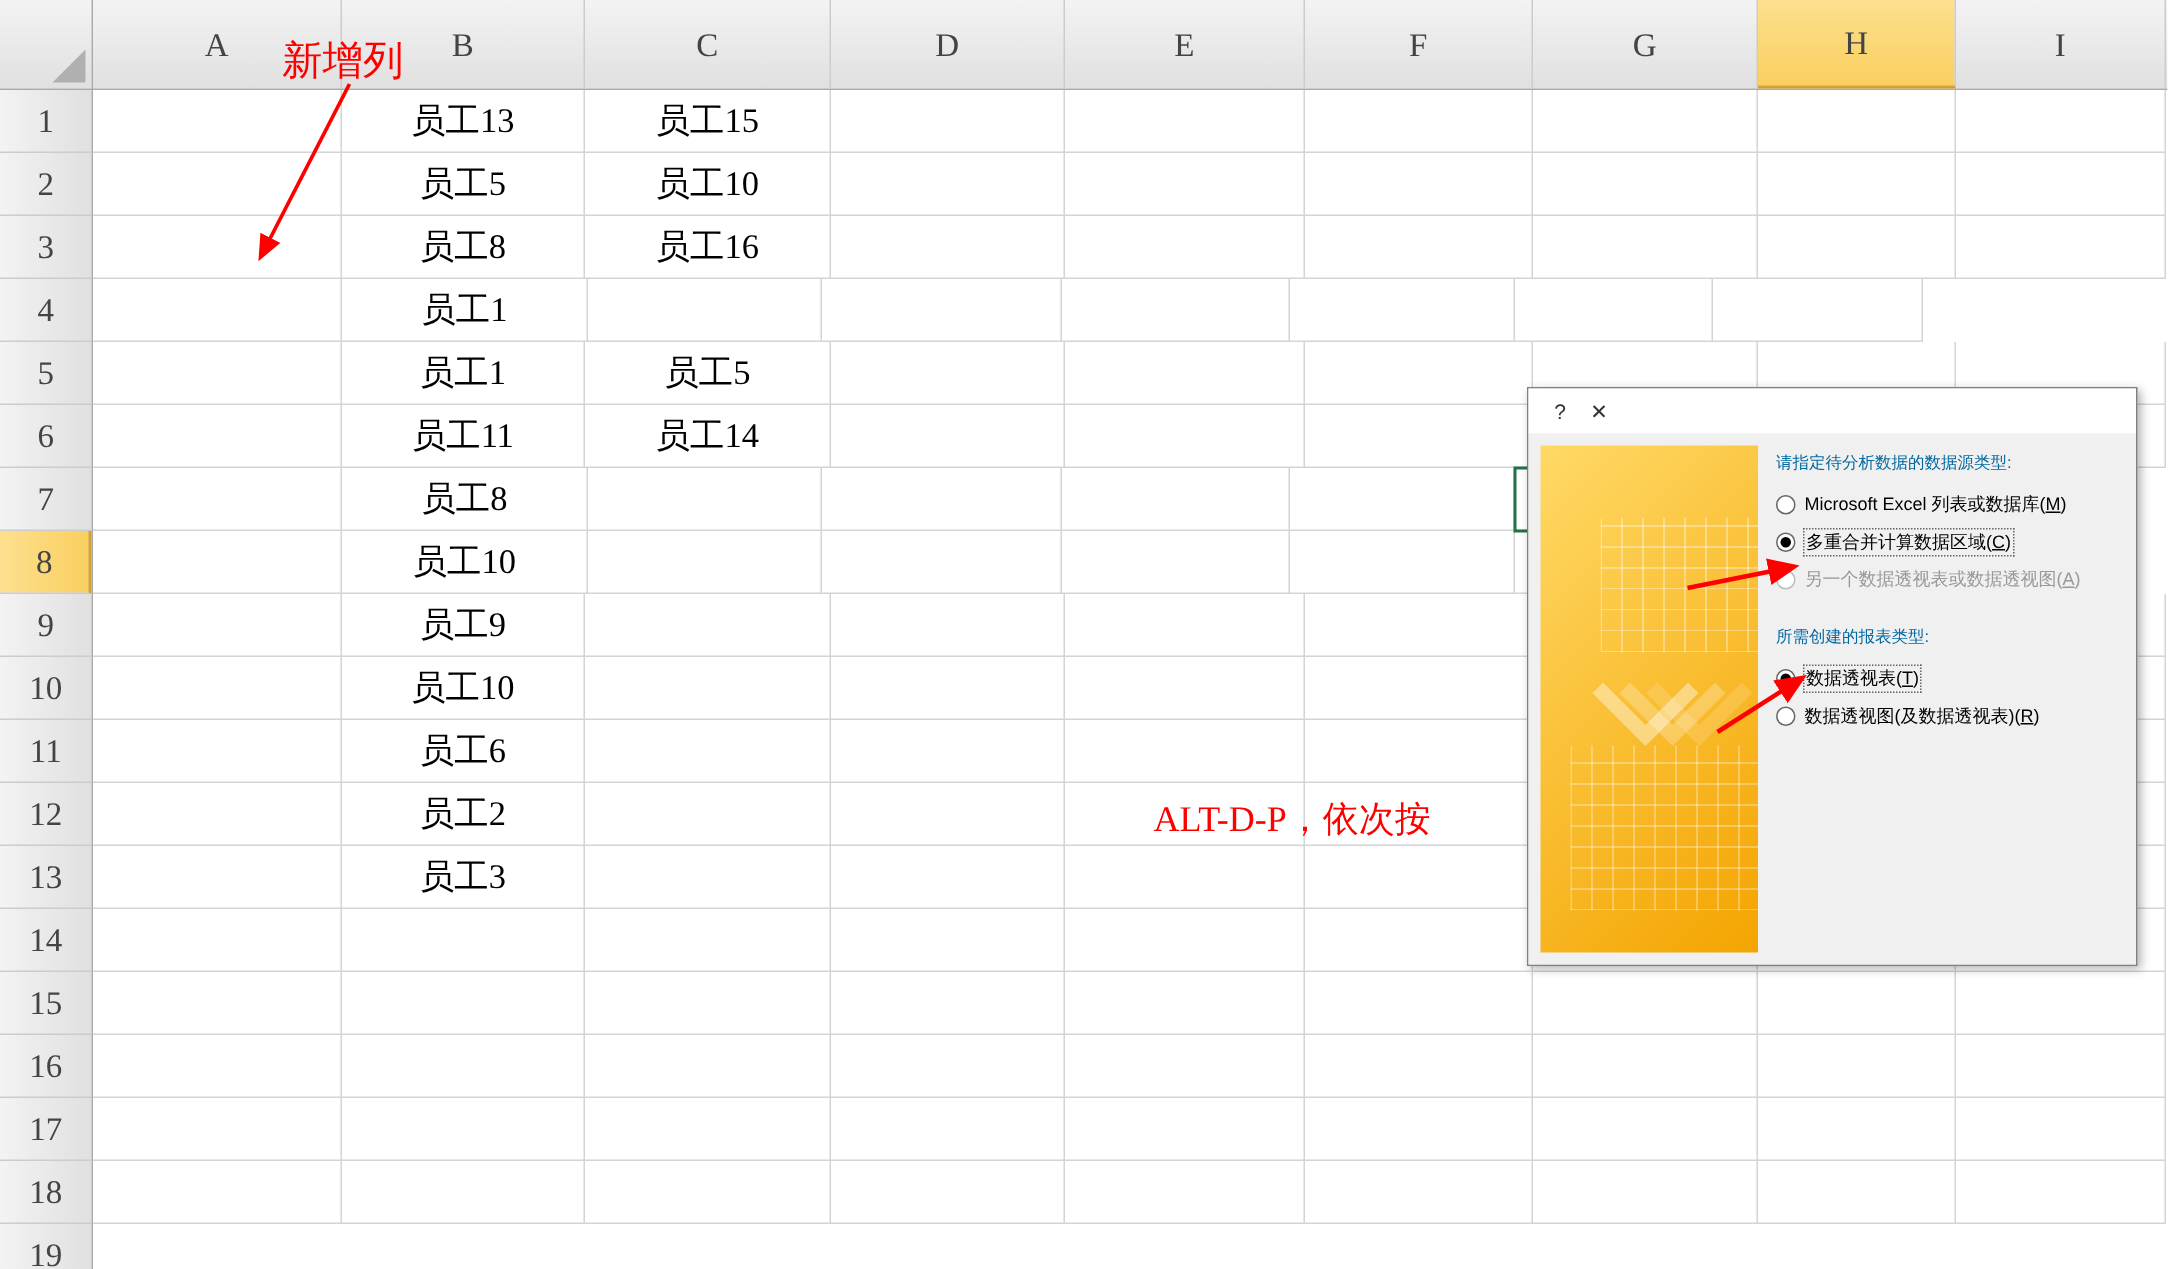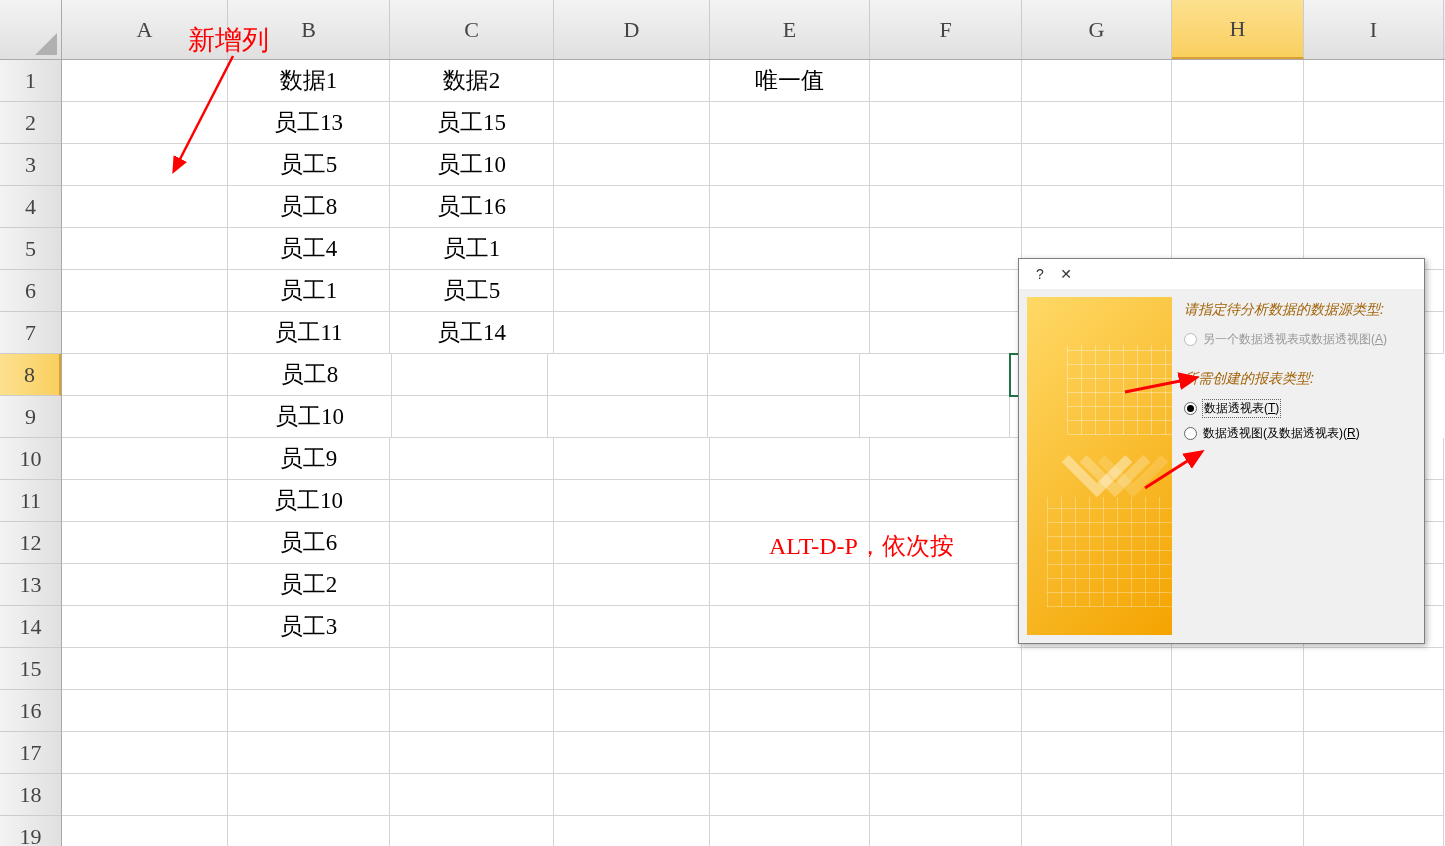--- a/index.html
+++ b/index.html
@@ -204,24 +204,23 @@
       border-bottom:10px solid rgba(255,255,255,0.4);
       transform:rotate(45deg);
     }
     .chev.c2{ left:18px; border-color:rgba(255,255,255,0.25);}
     .chev.c3{ left:36px; border-color:rgba(255,255,255,0.15);}
     .dialog-form {
       flex: 1;
       padding: 4px 8px 4px 12px;
     }
     .form-label {
-      font-size: 14px;
-      color: #a16207;
+      font-size: 11px;
+      color: #0369a1;
       margin-bottom: 8px;
-      font-style: italic;
     }
     .radio-group { margin-bottom: 18px; }
     .radio-row {
       display: flex;
       align-items: center;
       padding: 4px 0;
       cursor: pointer;
       font-size: 12px;
     }
     .radio {
@@ -302,31 +301,20 @@
       <div class="row-header">15</div>
       <div class="row-header">16</div>
       <div class="row-header">17</div>
       <div class="row-header">18</div>
       <div class="row-header">19</div>
     </div>
 
   <div class="cells" id="cells">
       <div class="row">
         <div class="cell" style="width: 166px;"></div>
-        <div class="cell" style="width: 162px;">数据1</div>
-        <div class="cell" style="width: 164px;">数据2</div>
-        <div class="cell" style="width: 156px;"></div>
-        <div class="cell" style="width: 160px;">唯一值</div>
-        <div class="cell" style="width: 152px;"></div>
-        <div class="cell" style="width: 150px;"></div>
-        <div class="cell" style="width: 132px;"></div>
-        <div class="cell" style="width: 140px;"></div>
-      </div>
-      <div class="row">
-        <div class="cell" style="width: 166px;"></div>
         <div class="cell" style="width: 162px;">员工13</div>
         <div class="cell" style="width: 164px;">员工15</div>
         <div class="cell" style="width: 156px;"></div>
         <div class="cell" style="width: 160px;"></div>
         <div class="cell" style="width: 152px;"></div>
         <div class="cell" style="width: 150px;"></div>
         <div class="cell" style="width: 132px;"></div>
         <div class="cell" style="width: 140px;"></div>
       </div>
       <div class="row">
@@ -346,21 +334,20 @@
         <div class="cell" style="width: 164px;">员工16</div>
         <div class="cell" style="width: 156px;"></div>
         <div class="cell" style="width: 160px;"></div>
         <div class="cell" style="width: 152px;"></div>
         <div class="cell" style="width: 150px;"></div>
         <div class="cell" style="width: 132px;"></div>
         <div class="cell" style="width: 140px;"></div>
       </div>
       <div class="row">
         <div class="cell" style="width: 166px;"></div>
-        <div class="cell" style="width: 162px;">员工4</div>
         <div class="cell" style="width: 164px;">员工1</div>
         <div class="cell" style="width: 156px;"></div>
         <div class="cell" style="width: 160px;"></div>
         <div class="cell" style="width: 152px;"></div>
         <div class="cell" style="width: 150px;"></div>
         <div class="cell" style="width: 132px;"></div>
         <div class="cell" style="width: 140px;"></div>
       </div>
       <div class="row">
         <div class="cell" style="width: 166px;"></div>
@@ -557,20 +544,28 @@
     <div class="dialog-image">
       <div class="chevrons">
           <div class="chev"></div>
           <div class="chev c2"></div>
           <div class="chev c3"></div>
         </div>
     </div>
     <div class="dialog-form">
       <div class="form-label">请指定待分析数据的数据源类型:</div>
       <div class="radio-group" id="source-options">
+          <div class="radio-row">
+            <span class="radio"></span>
+            <span class="lbl">Microsoft Excel 列表或数据库(<span class="underline">M</span>)</span>
+          </div>
+          <div class="radio-row boxed">
+            <span class="radio checked"></span>
+            <span class="lbl">多重合并计算数据区域(<span class="underline">C</span>)</span>
+          </div>
           <div class="radio-row disabled">
             <span class="radio"></span>
             <span class="lbl">另一个数据透视表或数据透视图(<span class="underline">A</span>)</span>
           </div>
         </div>
       <div class="form-label">所需创建的报表类型:</div>
       <div class="radio-group" id="report-options">
           <div class="radio-row boxed">
             <span class="radio checked"></span>
             <span class="lbl">数据透视表(<span class="underline">T</span>)</span>

